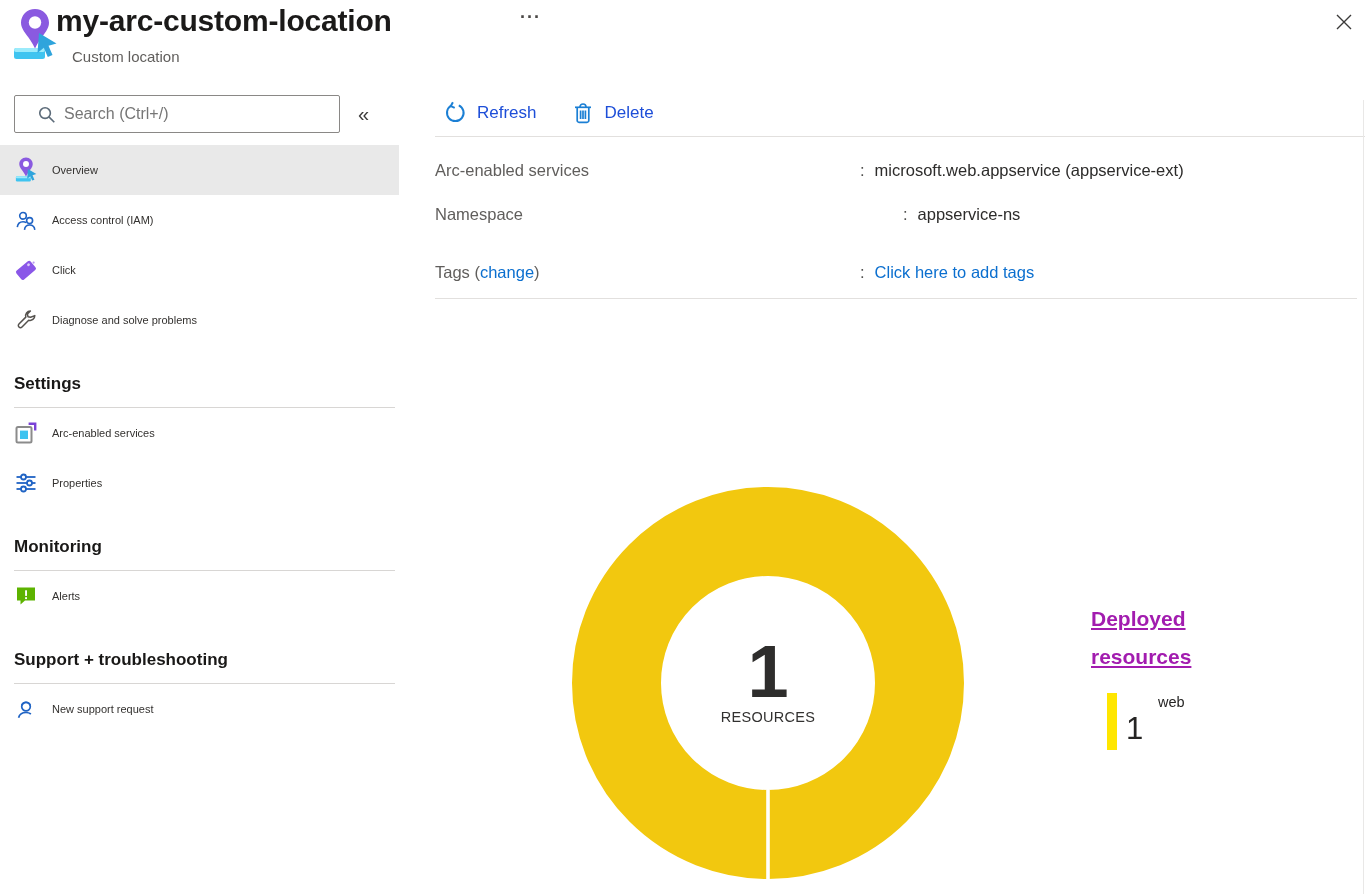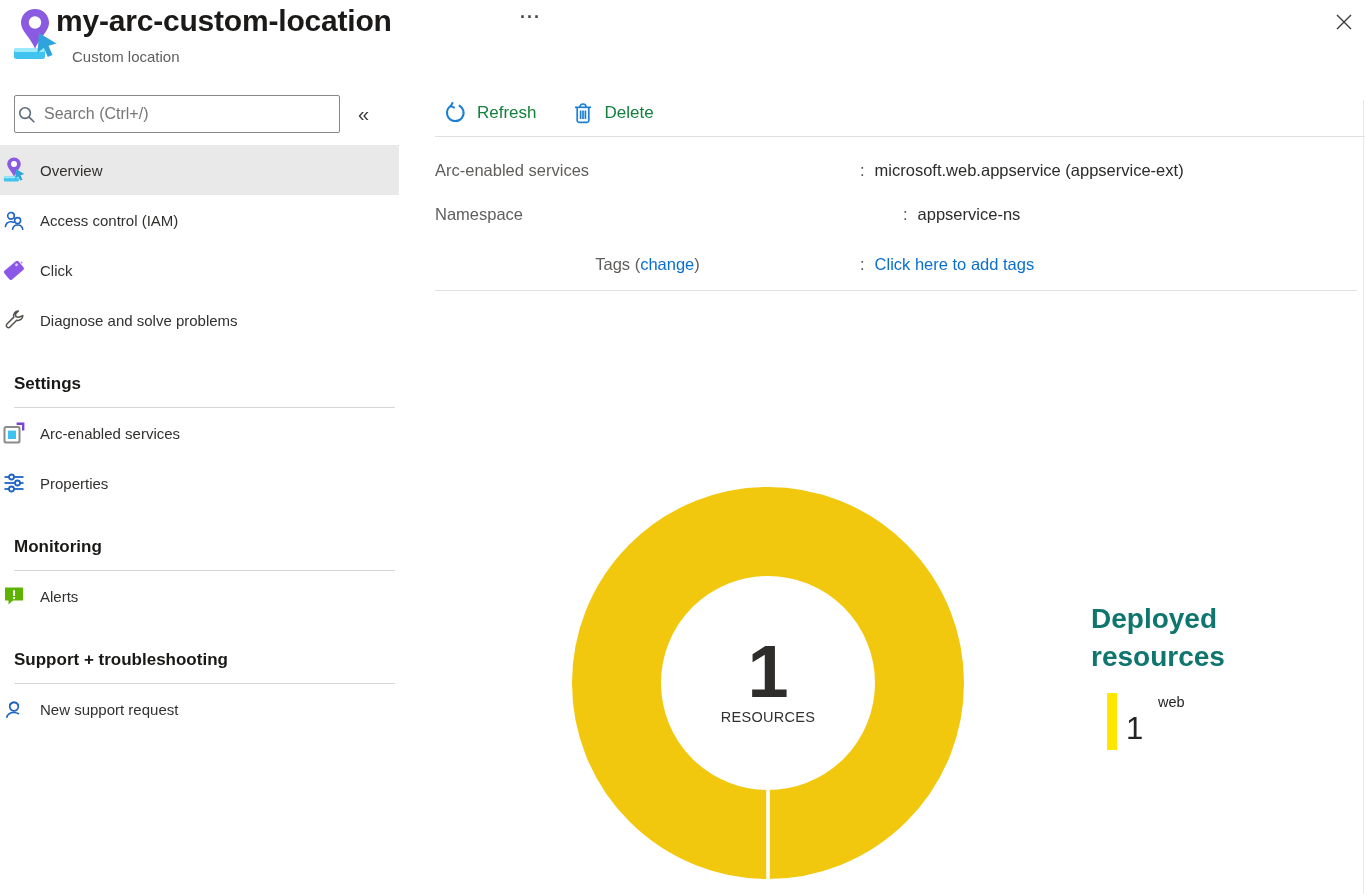--- a/index.html
+++ b/index.html
@@ -10,58 +10,58 @@
   
   .hdr-icon { position:absolute; left:13px; top:7px; }
   .hdr-title { position:absolute; left:56px; top:4px; font-size:30px; font-weight:700; color:#1b1a19; letter-spacing:-0.2px; }
   .hdr-more { position:absolute; left:520px; top:7px; font-size:18px; font-weight:700; color:#4a4846; letter-spacing:1px; cursor:pointer; }
   .hdr-sub { position:absolute; left:72px; top:48px; font-size:15px; color:#605e5c; }
   .hdr-close { position:absolute; left:1331px; top:9px; width:26px; height:26px; cursor:pointer; }
 
   
   .sidebar { position:absolute; left:0; top:90px; width:399px; }
   .search-row { display:flex; align-items:center; margin:5px 14px 0 14px; }
-  .search-box { width:326px; height:38px; border:1px solid #8a8886; border-radius:2px; display:flex; align-items:center; padding-left:2px; background:#fff; }
+  .search-box { width:326px; height:38px; border:1px solid #8a8886; border-radius:2px; display:flex; align-items:center; padding-left:22px; background:#fff; }
   .search-box input { border:none; outline:none; flex:1; margin-left:8px; font-size:16px; color:#323130; font-family:inherit; background:transparent; }
   .search-box input::placeholder { color:#767676; }
   .collapse { margin-left:18px; font-size:20px; color:#3b3a39; cursor:pointer; user-select:none; }
   .nav { margin-top:12px; }
-  .nav-item { height:50px; display:flex; align-items:center; padding-left:2px; font-size:15px; color:#33312f; cursor:pointer; }
+  .nav-item { height:50px; display:flex; align-items:center; padding-left:14px; font-size:11px; color:#33312f; cursor:pointer; }
   .nav-item .icn { width:24px; height:26px; margin-right:14px; flex:none; display:flex; align-items:center; justify-content:center; }
   .nav-item.selected { background:var(--selected-bg,#e9e9e9); }
   .section-title { margin:28px 14px 0; font-size:17px; line-height:22px; font-weight:700; color:#191817; }
   .section-divider { margin:12px 4px 0 14px; height:1px; background:#d8d6d4; }
 
   
   .main { position:absolute; left:435px; top:90px; width:930px; }
   .toolbar { height:47px; display:flex; align-items:center; padding-left:8px; border-bottom:1px solid #e2e0de; }
   .tb-btn { display:flex; align-items:center; margin-right:34px; cursor:pointer; }
   .tb-btn .icn { width:24px; height:24px; margin-right:10px; display:flex; }
-  .tb-label { font-size:17px; color:#15803d; }
+  .tb-label { font-size:17px; color:#1d4ed8; }
 
   .info-row { display:flex; align-items:flex-start; }
   .info-row.r1 { margin-top:22px; }
   .info-row.r2 { margin-top:22px;gap:43px; }
-  .info-row.r3 { margin-top:28px;text-align:center; }
+  .info-row.r3 { margin-top:36px; }
   .info-label { width:425px; flex:none; font-size:16.5px; color:#605e5c; line-height:22px; }
   .info-value { font-size:16.5px; color:#2d2c2b; line-height:22px; }
   .sep { color:#50504e; margin-right:10px; }
   .lnk { color:var(--link,#0b6fcf); cursor:pointer; }
   .info-divider { margin-top:15px; margin-right:8px; height:1px; background:#e2e0de; }
 
   
   .donut-wrap { position:absolute; left:570px; top:485px; width:396px; height:396px; }
   .donut-ring { stroke:var(--donut,#F2C80F); }
   .donut-center { position:absolute; left:0; right:0; top:158px; text-align:center; }
   .donut-num { font-size:74px; line-height:58px; font-weight:600; color:#2e2d2c; }
   .donut-sub { margin-top:8px; font-size:14.5px; letter-spacing:0.3px; color:#323130; }
 
   
   .legend { position:absolute; left:1091px; top:600px; width:175px; }
-  .legend-title { font-size:28px; font-weight:700; line-height:38px; color:#0f766e; }
+  .legend-title { font-size:21px; font-weight:700; line-height:38px; color:#a21caf;text-decoration:underline; }
   .legend-item { display:flex; margin-top:17px; margin-left:16px; }
   .legend-bar { width:10px; height:57px; flex:none; background:var(--legend-bar,#FFE600); }
   .legend-text { margin-left:9px; display:flex; flex-direction:column; }
   .legend-name { margin-top:1px; font-size:14.5px; color:#252423;margin-left:32px; }
   .legend-value { margin-top:2px; font-size:31px; line-height:34px; color:#252423; }
 
   .right-edge { position:absolute; left:1363px; top:100px; width:1px; height:794px; background:#e9e8e7; }
 </style>
 </head>
 <body>

